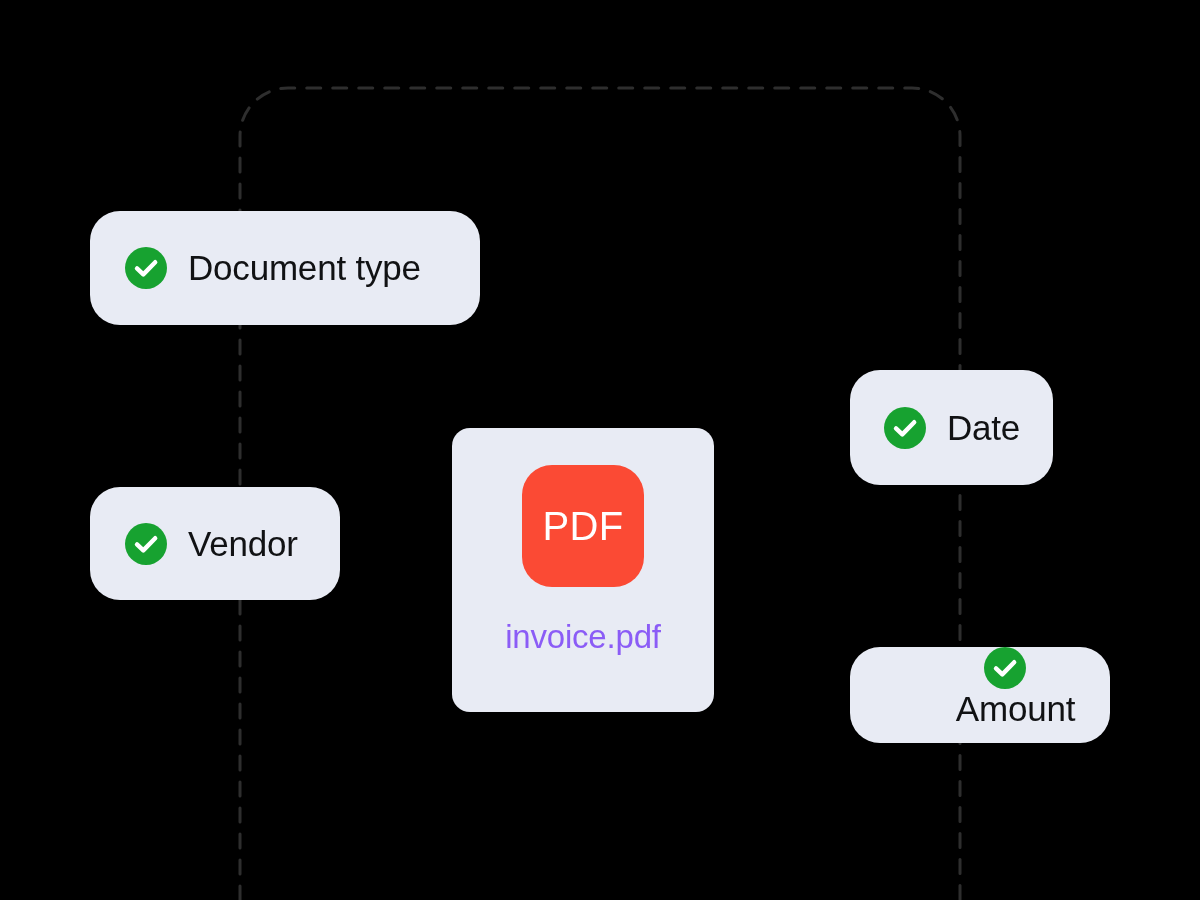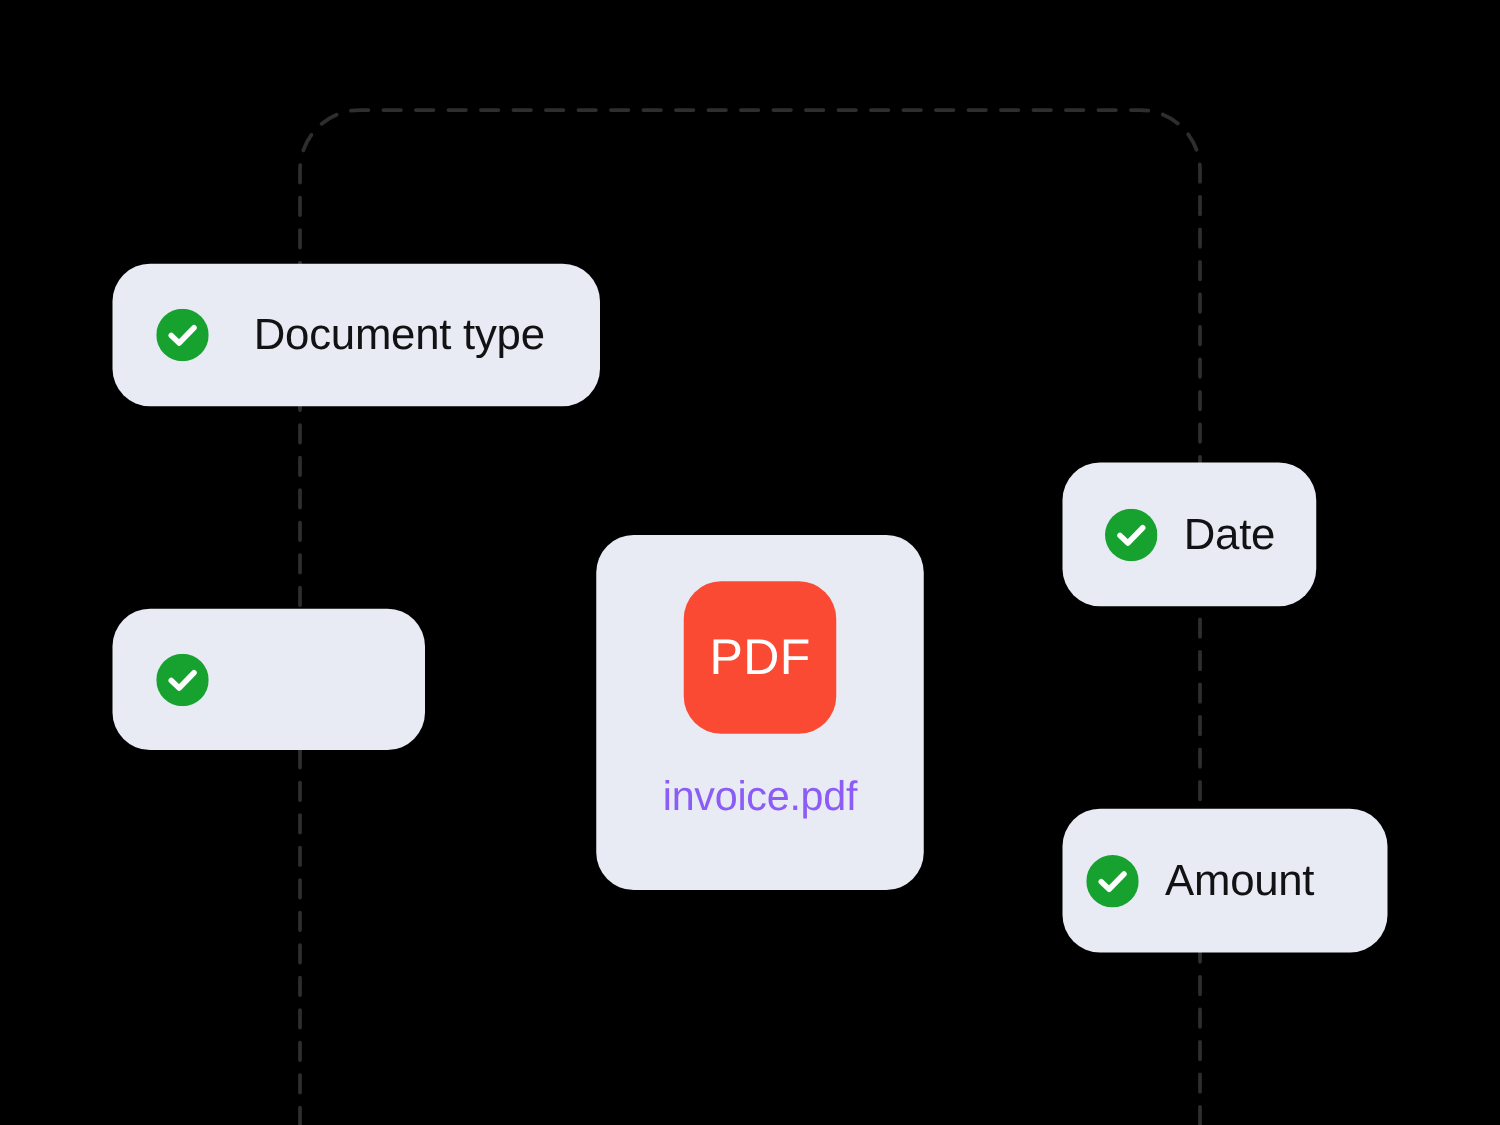--- a/index.html
+++ b/index.html
@@ -47,41 +47,41 @@
   }
   .pill .pill-label {
     color: #111214;
     font-size: 35px;
     font-weight: 400;
     letter-spacing: -0.2px;
     white-space: nowrap;
   }
 
   
-  #pill-document-type { left: 90px;  top: 211px; width: 390px; height: 114px; padding-left: 35px; gap: 15px; }
+  #pill-document-type { left: 90px;  top: 211px; width: 390px; height: 114px; padding-left: 35px; }
   #pill-document-type .pill-label { margin-left: 21px; }
 
   #pill-vendor        { left: 90px;  top: 487px; width: 250px; height: 113px; padding-left: 35px; }
   #pill-vendor .pill-label { margin-left: 21px; }
 
   #pill-date          { left: 850px; top: 370px; width: 203px; height: 115px; padding-left: 34px; align-items: center; }
   #pill-date .pill-label { margin-left: 21px; }
 
-  #pill-amount        { left: 850px; top: 647px; width: 260px; height: 115px; padding-left: 19px; }
+  #pill-amount        { left: 850px; top: 647px; width: 260px; height: 96px; padding-left: 50px; flex-direction: column; }
   #pill-amount .pill-label { margin-left: 21px; }
 
   
   #file-card {
     position: absolute;
-    left: 477px;
+    left: 452px;
     top: 428px;
     width: 262px;
     height: 284px;
     background: #E8EBF4;
-    border-radius: 30px;
+    border-radius: 18px;
     display: flex;
     flex-direction: column;
     align-items: center;
     box-sizing: border-box;
     padding-top: 37px;
   }
   #pdf-badge {
     width: 122px;
     height: 122px;
     border-radius: 30px;
@@ -125,20 +125,21 @@
     <span class="pill-label">Document type</span>
   </div>
 
   <div class="pill" id="pill-vendor">
     <span class="check-wrap">
       <svg width="42" height="42" viewBox="0 0 42 42" xmlns="http://www.w3.org/2000/svg">
         <circle cx="21" cy="21" r="21" fill="#17A230"></circle>
         <path d="M12 21.4 L18.3 27.4 L30.2 15.2" fill="none" stroke="#FFFFFF" stroke-width="4.4" stroke-linecap="round" stroke-linejoin="round"></path>
       </svg>
     </span>
+    <span class="pill-label">Vendor</span>
   </div>
 
   <div class="pill" id="pill-date">
     <span class="check-wrap">
       <svg width="42" height="42" viewBox="0 0 42 42" xmlns="http://www.w3.org/2000/svg">
         <circle cx="21" cy="21" r="21" fill="#17A230"></circle>
         <path d="M12 21.4 L18.3 27.4 L30.2 15.2" fill="none" stroke="#FFFFFF" stroke-width="4.4" stroke-linecap="round" stroke-linejoin="round"></path>
       </svg>
     </span>
     <span class="pill-label">Date</span>

